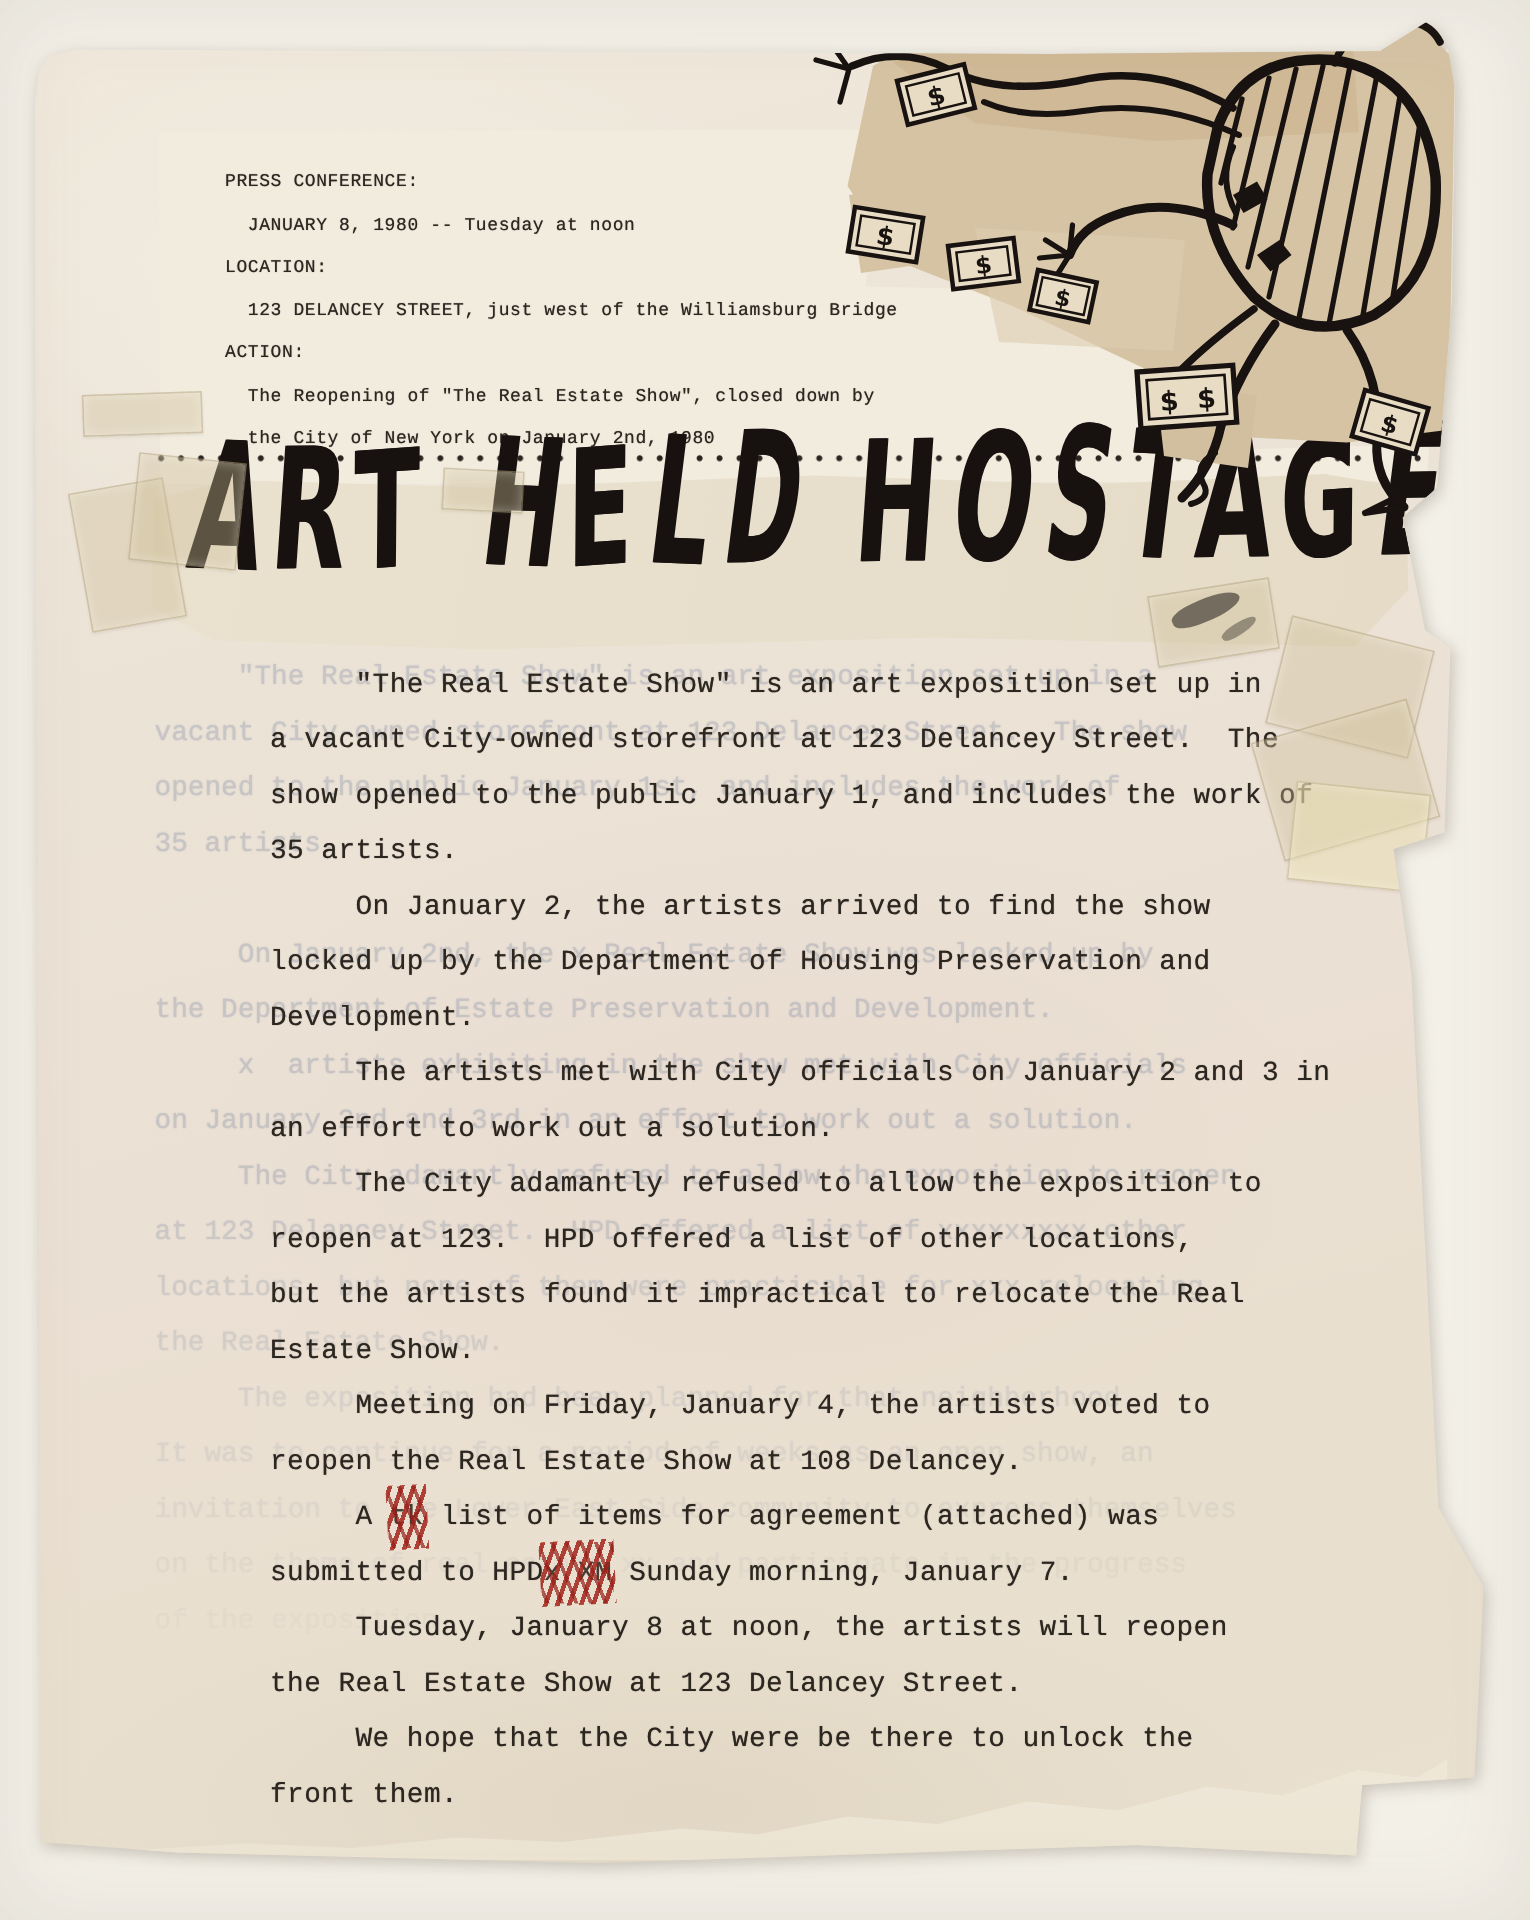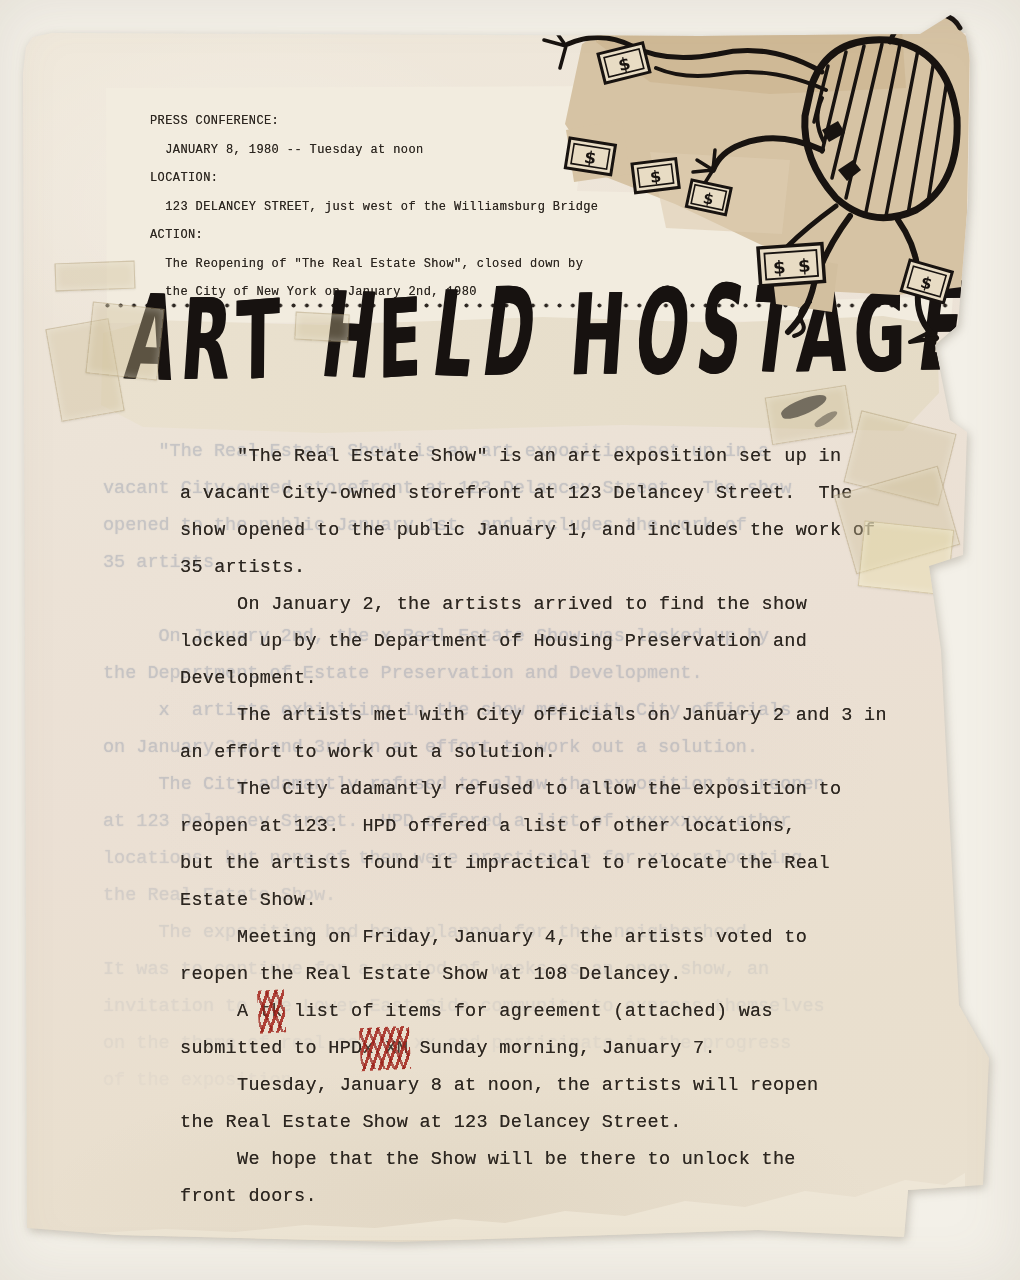--- a/index.html
+++ b/index.html
@@ -127,22 +127,22 @@
         <div>     The City adamantly refused to allow the exposition to</div>
         <div>reopen at 123.  HPD offered a list of other locations,</div>
         <div>but the artists found it impractical to relocate the Real</div>
         <div>Estate Show.</div>
         <div>     Meeting on Friday, January 4, the artists voted to</div>
         <div>reopen the Real Estate Show at 108 Delancey.</div>
         <div><span>     A </span><span class="rx">tk</span><span> list of items for agreement (attached) was</span></div>
         <div><span>submitted to HPD</span><span class="rx">x XM</span><span> Sunday morning, January 7.</span></div>
         <div>     Tuesday, January 8 at noon, the artists will reopen</div>
         <div>the Real Estate Show at 123 Delancey Street.</div>
-        <div>     We hope that the Show will be there to unlock the</div>
-        <div>front doors.</div>
+        <div>     We hope that the City were be there to unlock the</div>
+        <div>front them.</div>
       </div>
 
       <div class="tape" style="left:32px;top:229px;width:78px;height:26px;transform:rotate(-2deg);"></div>
       <div class="tape" style="left:30px;top:290px;width:62px;height:92px;transform:rotate(-10deg);"></div>
       <div class="tape" style="left:66px;top:272px;width:70px;height:70px;transform:rotate(6deg);"></div>
       <div class="tape" style="left:272px;top:280px;width:52px;height:26px;transform:rotate(3deg);"></div>
       <div class="tape" style="left:745px;top:358px;width:80px;height:46px;transform:rotate(-9deg);"></div>
       <div class="tape" style="left:828px;top:388px;width:96px;height:72px;transform:rotate(14deg);"></div>
       <div class="tape" style="left:820px;top:446px;width:106px;height:80px;transform:rotate(-16deg);"></div>
       <div class="tape pale" style="left:838px;top:492px;width:88px;height:64px;transform:rotate(6deg);"></div>

